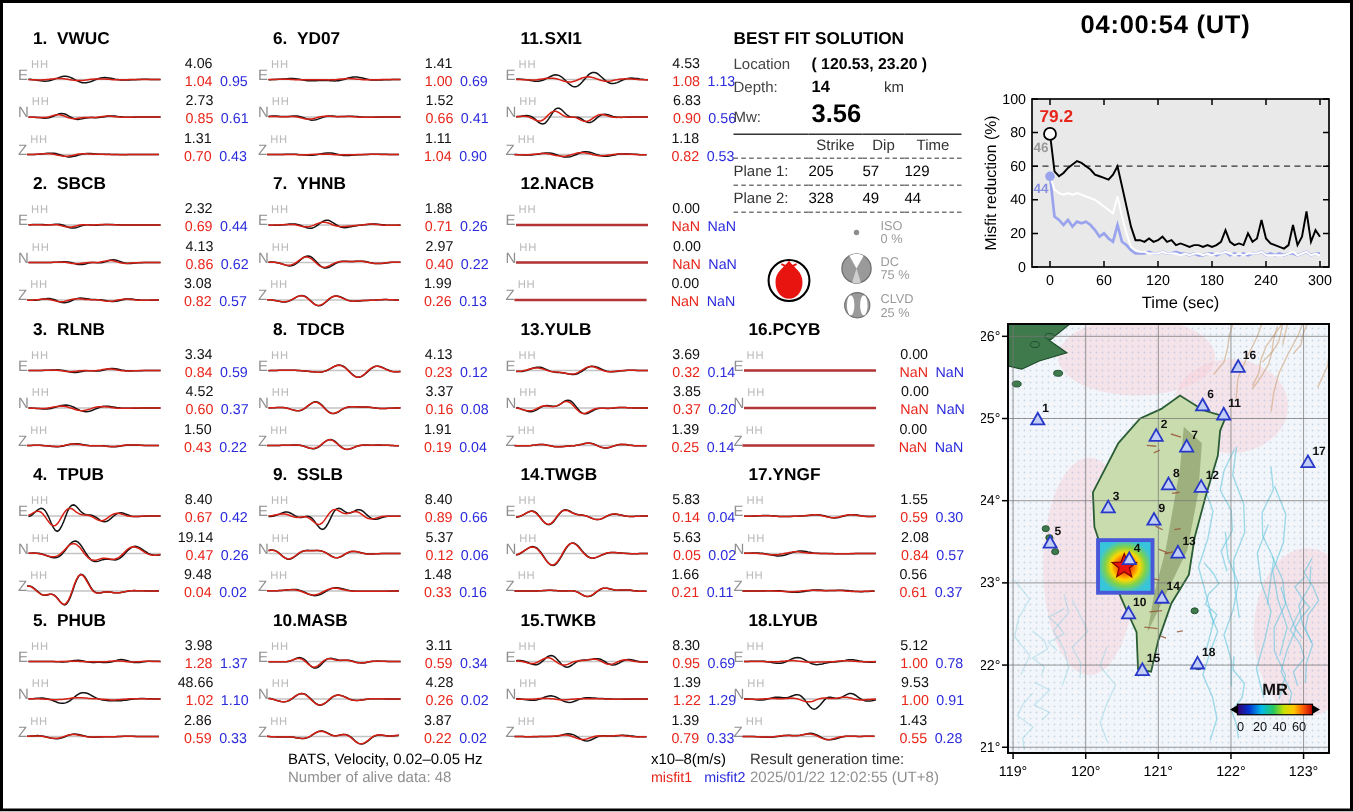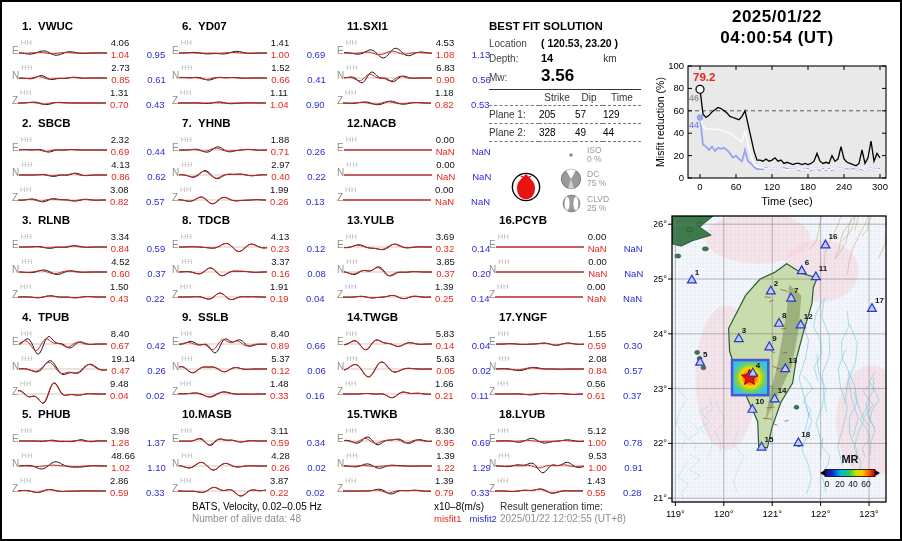--- a/index.html
+++ b/index.html
@@ -9,33 +9,33 @@
   #col1{left:10px}#col2{left:170px}#col3{left:335px}#col4{left:487px}
   .station{height:91px;margin-bottom:6px;}
   .st-h{font-size:11.5px;font-weight:bold;margin:0 0 3px 10px;height:13px;white-space:nowrap;}
   .st-h .st-num{display:inline-block;min-width:16px;}
   .chan{display:flex;height:25px;}
   .comp{width:13px;font-size:10px;color:#8f8f8f;display:flex;align-items:center;justify-content:flex-start;padding-top:3px;}
   .wave{position:relative;width:89px;height:25px;flex:none;}
   .hh{position:absolute;left:2px;top:2px;font-size:7.5px;color:#b9b9b9;letter-spacing:.5px;}
   .wv{position:absolute;left:0;top:0;overflow:visible;}
   .nums{flex:none;display:flex;margin-left:3px;}
-  .nA{width:31px;display:flex;flex-direction:column;justify-content:space-between;
+  .nA{width:31px;display:flex;flex-direction:column;justify-content:space-between;text-align:right;
       font-size:9.5px;line-height:10px;padding:2px 0 1px;}
   .amp{color:#111;}
   .m1{color:#e8251a;}
   .nB{width:27px;display:flex;align-items:flex-end;padding:0 0 1px 5px;font-size:9.5px;color:#2b2bdc;}
   
   .bestfit{position:relative;height:194px;width:156px;font-size:10px;}
   .bf-title{font-size:11.5px;font-weight:bold;margin-bottom:5px;}
   .bf-row{display:flex;align-items:baseline;margin-top:3px;color:#333;}
   .bf-label{width:52px;color:#444;}
   .bf-loc{font-weight:bold;color:#000;font-size:10.5px;}
   .bf-depth{color:#000}.bf-depth b{font-size:11px;}
-  .bf-unit{color:#333;margin-left:18px;padding-left:32px;}
+  .bf-unit{color:#333;margin-left:4px;padding-left:32px;}
   .mw{font-size:17px;font-weight:bold;color:#000;line-height:17px;}
   .bf-table{margin-top:5px;width:152px;display:grid;grid-template-columns:50px 36px 28px 38px;
             font-size:10px;color:#000;}
   .bf-table .hd{border-top:1.2px solid #333;border-bottom:1px dashed #777;padding:2px 0;text-align:center;color:#333;}
   .bf-table .hd.lab{border-top:1.2px solid #333;}
   .bf-table .cell{padding:3px 0;text-align:left;border-bottom:1px dashed #777;}
   .bf-table .rlab{text-align:left;color:#333;}
   .mech{position:absolute;left:22px;top:152px;}
   .decomp{position:absolute;left:70px;top:126px;}
   .dc-item{display:flex;align-items:center;margin-bottom:4px;}
@@ -1263,21 +1263,20 @@
             </span>
             <span class="nB">
               <span>0.28</span>
             </span>
           </span>
         </div>
       </div>
     </div>
 
   <div class="rpanel">
-    <div class="rp-date">2025/01/22</div>
     <div class="rp-time">04:00:54  (UT)</div>
     <svg id="misfit-svg" width="246" height="162" style="position:absolute;left:2px;top:48px;">
         <rect x="34" y="12" width="198" height="112" fill="#e9e9e9" stroke="none"></rect>
         <line x1="34" y1="56.8" x2="232" y2="56.8" stroke="#333" stroke-width="0.8" stroke-dasharray="4,3"></line>
         <polyline points="46.0,63.5 49.0,90.4 52.0,92.6 55.0,96.0 58.0,92.6 61.0,97.1 64.0,93.8 67.0,94.9 70.0,93.8 73.0,96.0 76.0,99.4 79.0,103.8 82.0,101.6 85.0,105.0 88.0,107.2 91.0,96.0 94.0,107.2 97.0,109.4 100.0,112.8 103.0,115.0 106.0,115.0 109.0,115.0 112.0,113.9 115.0,115.0 118.0,115.0 121.0,113.9 124.0,115.0 127.0,115.0 130.0,113.9 133.0,115.0 136.0,115.0 139.0,116.2 142.0,115.0 145.0,116.2 148.0,116.2 151.0,115.0 154.0,115.0 157.0,116.2 160.0,115.0 163.0,113.9 166.0,116.2 169.0,115.0 172.0,116.2 175.0,115.0 178.0,116.2 181.0,115.0 184.0,115.0 187.0,113.9 190.0,116.2 193.0,115.0 196.0,116.2 199.0,115.0 202.0,116.2 205.0,115.0 208.0,115.0 211.0,116.2 214.0,115.0 217.0,113.9 220.0,116.2 223.0,115.0 226.0,115.0" fill="none" stroke="#9aa4ec" stroke-width="1.8"></polyline>
         <polyline points="46.0,63.5 49.0,72.5 52.0,74.7 55.0,75.8 58.0,74.7 61.0,75.8 64.0,74.7 67.0,75.8 70.0,77.0 73.0,78.1 76.0,79.2 79.0,81.4 82.0,83.7 85.0,85.9 88.0,88.2 91.0,77.0 94.0,90.4 97.0,101.6 100.0,110.6 103.0,112.8 106.0,113.9 109.0,113.9 112.0,115.0 115.0,115.0 118.0,115.0 121.0,113.9 124.0,115.0 127.0,115.0 130.0,115.0 133.0,116.2 136.0,115.0 139.0,116.2 142.0,115.0 145.0,115.0 148.0,116.2 151.0,115.0 154.0,116.2 157.0,115.0 160.0,115.0 163.0,113.9 166.0,115.0 169.0,116.2 172.0,115.0 175.0,116.2 178.0,115.0 181.0,115.0 184.0,115.0 187.0,113.9 190.0,116.2 193.0,116.2 196.0,116.2 199.0,116.2 202.0,116.2 205.0,115.0 208.0,113.9 211.0,116.2 214.0,115.0 217.0,113.9 220.0,116.2 223.0,115.0 226.0,116.2" fill="none" stroke="#ffffff" stroke-width="1.3"></polyline>
         <polyline points="46.0,35.3 49.0,60.2 52.0,63.5 55.0,61.3 58.0,57.9 61.0,55.7 64.0,53.4 67.0,54.6 70.0,56.8 73.0,59.0 76.0,62.4 79.0,63.5 82.0,64.6 85.0,65.8 88.0,62.4 91.0,56.8 94.0,70.2 97.0,83.7 100.0,97.1 103.0,106.1 106.0,106.1 109.0,107.2 112.0,105.0 115.0,107.2 118.0,106.1 121.0,103.8 124.0,107.2 127.0,106.1 130.0,109.4 133.0,108.3 136.0,109.4 139.0,110.6 142.0,109.4 145.0,109.4 148.0,110.6 151.0,109.4 154.0,110.6 157.0,109.4 160.0,107.2 163.0,99.4 166.0,107.2 169.0,109.4 172.0,108.3 175.0,109.4 178.0,101.6 181.0,107.2 184.0,105.0 187.0,92.6 190.0,105.0 193.0,108.3 196.0,109.4 199.0,110.6 202.0,111.7 205.0,109.4 208.0,96.0 211.0,109.4 214.0,103.8 217.0,87.0 220.0,107.2 223.0,99.4 226.0,103.8" fill="none" stroke="#000000" stroke-width="1.3"></polyline>
         <circle cx="46" cy="35.29600000000001" r="4" fill="#fff" stroke="#000" stroke-width="1.2"></circle>
         <circle cx="46" cy="63.52" r="3.2" fill="#9aa4ec"></circle>
         <rect x="34" y="12" width="198" height="112" fill="none" stroke="#000" stroke-width="1.1"></rect>

